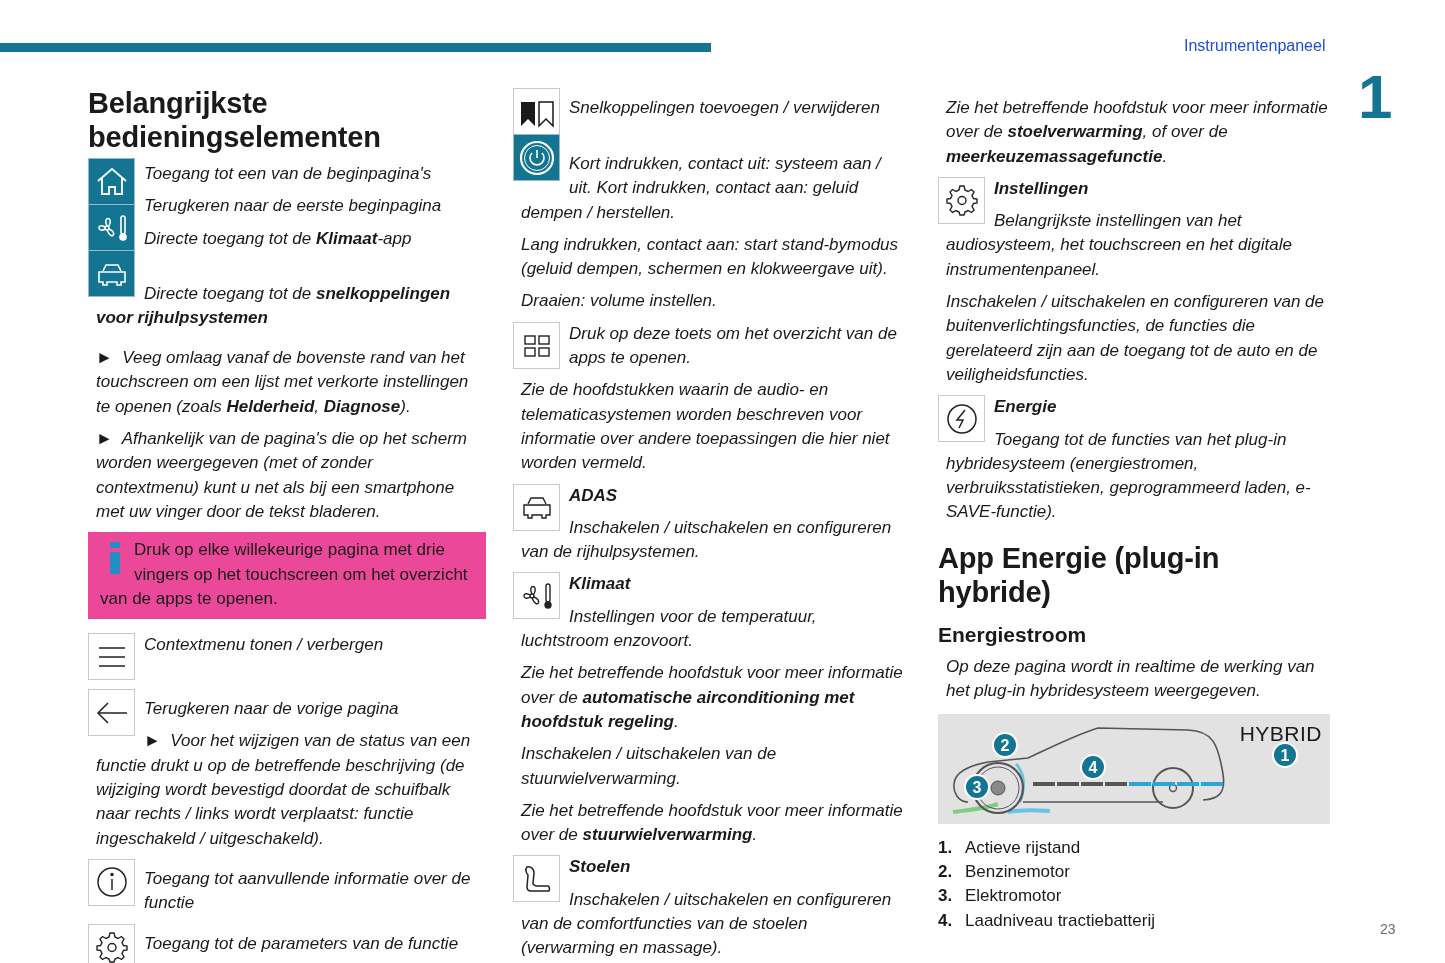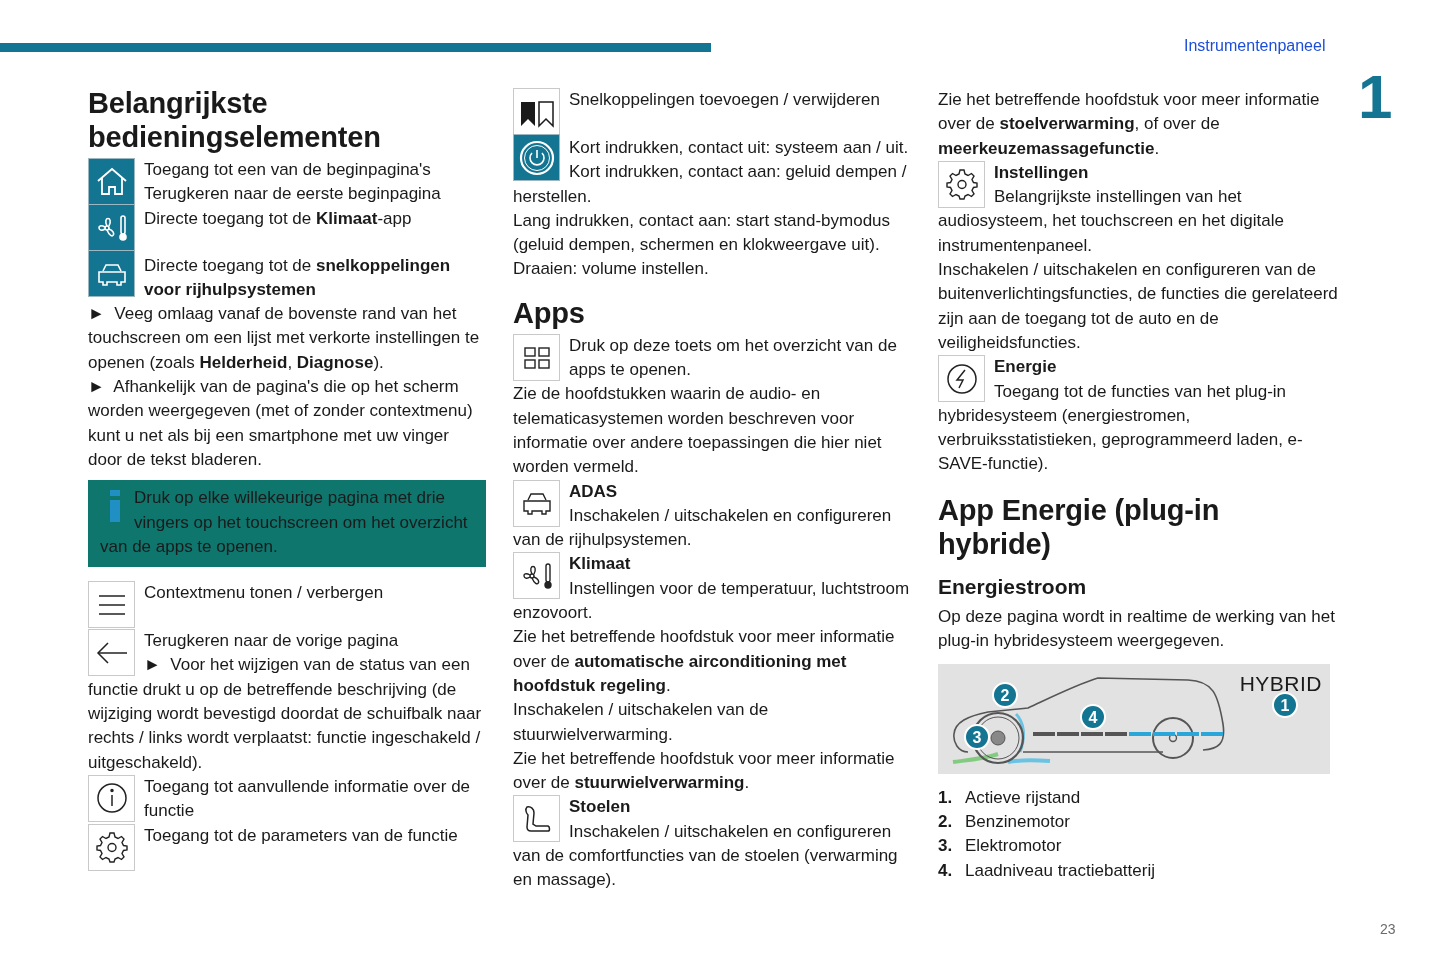--- a/index.html
+++ b/index.html
@@ -13,35 +13,35 @@
   .chapter-num { position:absolute; left:1358px; top:66px; font-size:62px; font-weight:bold; color:#137592; line-height:1; }
   .page-num { position:absolute; left:1380px; top:921px; font-size:14px; font-weight:normal; color:#6b6b6b; }
 
   .col { position:absolute; top:86px; font-size:17px; line-height:24.3px; }
   .col1 { left:88px; width:398px; }
   .col2 { left:513px; width:400px; }
   .col3 { left:938px; width:400px; }
 
   h1.section { font-size:29px; line-height:34px; font-weight:bold; margin:0 0 4px 0; color:#1a1a1a; letter-spacing:-0.2px; }
   h2.sub { font-size:21px; font-weight:bold; margin:14px 0 6px 0; }
-  p { margin:0; }
+  p { margin:8px;font-style:italic; }
   b { font-weight:bold; }
   .iconbox {
     flex:0 0 auto; width:47px; height:47px; box-sizing:border-box;
     border:1px solid #c9c9c9; background:#fff;
     display:flex; align-items:center; justify-content:center; margin-right:9px;
   }
   .iconbox.teal { background:#137592; border-color:#9bb7c2; }
   .iconbox svg { width:36px; height:36px; }
   .float-icon { float:left; margin-right:9px; }
   .float-icon .iconbox { margin-right:0; }
   .clear { clear:both; }
 
   .note {
-    background:#0f766e; padding:6px 12px 8px 12px; margin:8px 0 14px 0;
+    background:#ec4899; padding:6px 12px 8px 12px; margin:8px 0 14px 0;
   }
   .note .info-i { float:left; width:10px; height:34px; margin:4px 14px 0 10px; position:relative; }
   .note .info-i::before { content:""; position:absolute; left:0; top:0; width:10px; height:6px; background:#1f8fc4; }
   .note .info-i::after { content:""; position:absolute; left:0; top:10px; width:10px; height:22px; background:#1f8fc4; }
 
   .stack { float:left; margin-right:9px; }
   .stack .iconbox { margin-right:0; margin-bottom:-1px; }
 
   .diagram { width:392px; height:110px; background:#e2e2e2; margin:10px 0 12px 0; position:relative; }
   .diagram svg { position:absolute; left:0; top:0; }
@@ -168,21 +168,20 @@
           <path d="M13 13 A7 7 0 1 0 23 13" stroke-width="1.6"></path>
           <line x1="18" y1="10" x2="18" y2="18" stroke-width="1.6"></line>
         </svg>
     </div>
   </div>
   <p style="min-height:48px;">Snelkoppelingen toevoegen / verwijderen</p>
   <p>Kort indrukken, contact uit: systeem aan / uit. Kort indrukken, contact aan: geluid dempen / herstellen.</p>
   <p>Lang indrukken, contact aan: start stand-bymodus (geluid dempen, schermen en klokweergave uit).</p>
   <p>Draaien: volume instellen.</p>
 
-  <h1 class="section" style="margin-top:14px;">Apps</h1>
   <div class="float-icon">
     <div class="iconbox">
       <svg viewBox="0 0 36 36" fill="none" stroke="#222" stroke-width="1.4">
           <rect x="6" y="9" width="10" height="8"></rect>
           <rect x="20" y="9" width="10" height="8"></rect>
           <rect x="6" y="21" width="10" height="8"></rect>
           <rect x="20" y="21" width="10" height="8"></rect>
         </svg>
     </div>
   </div>

